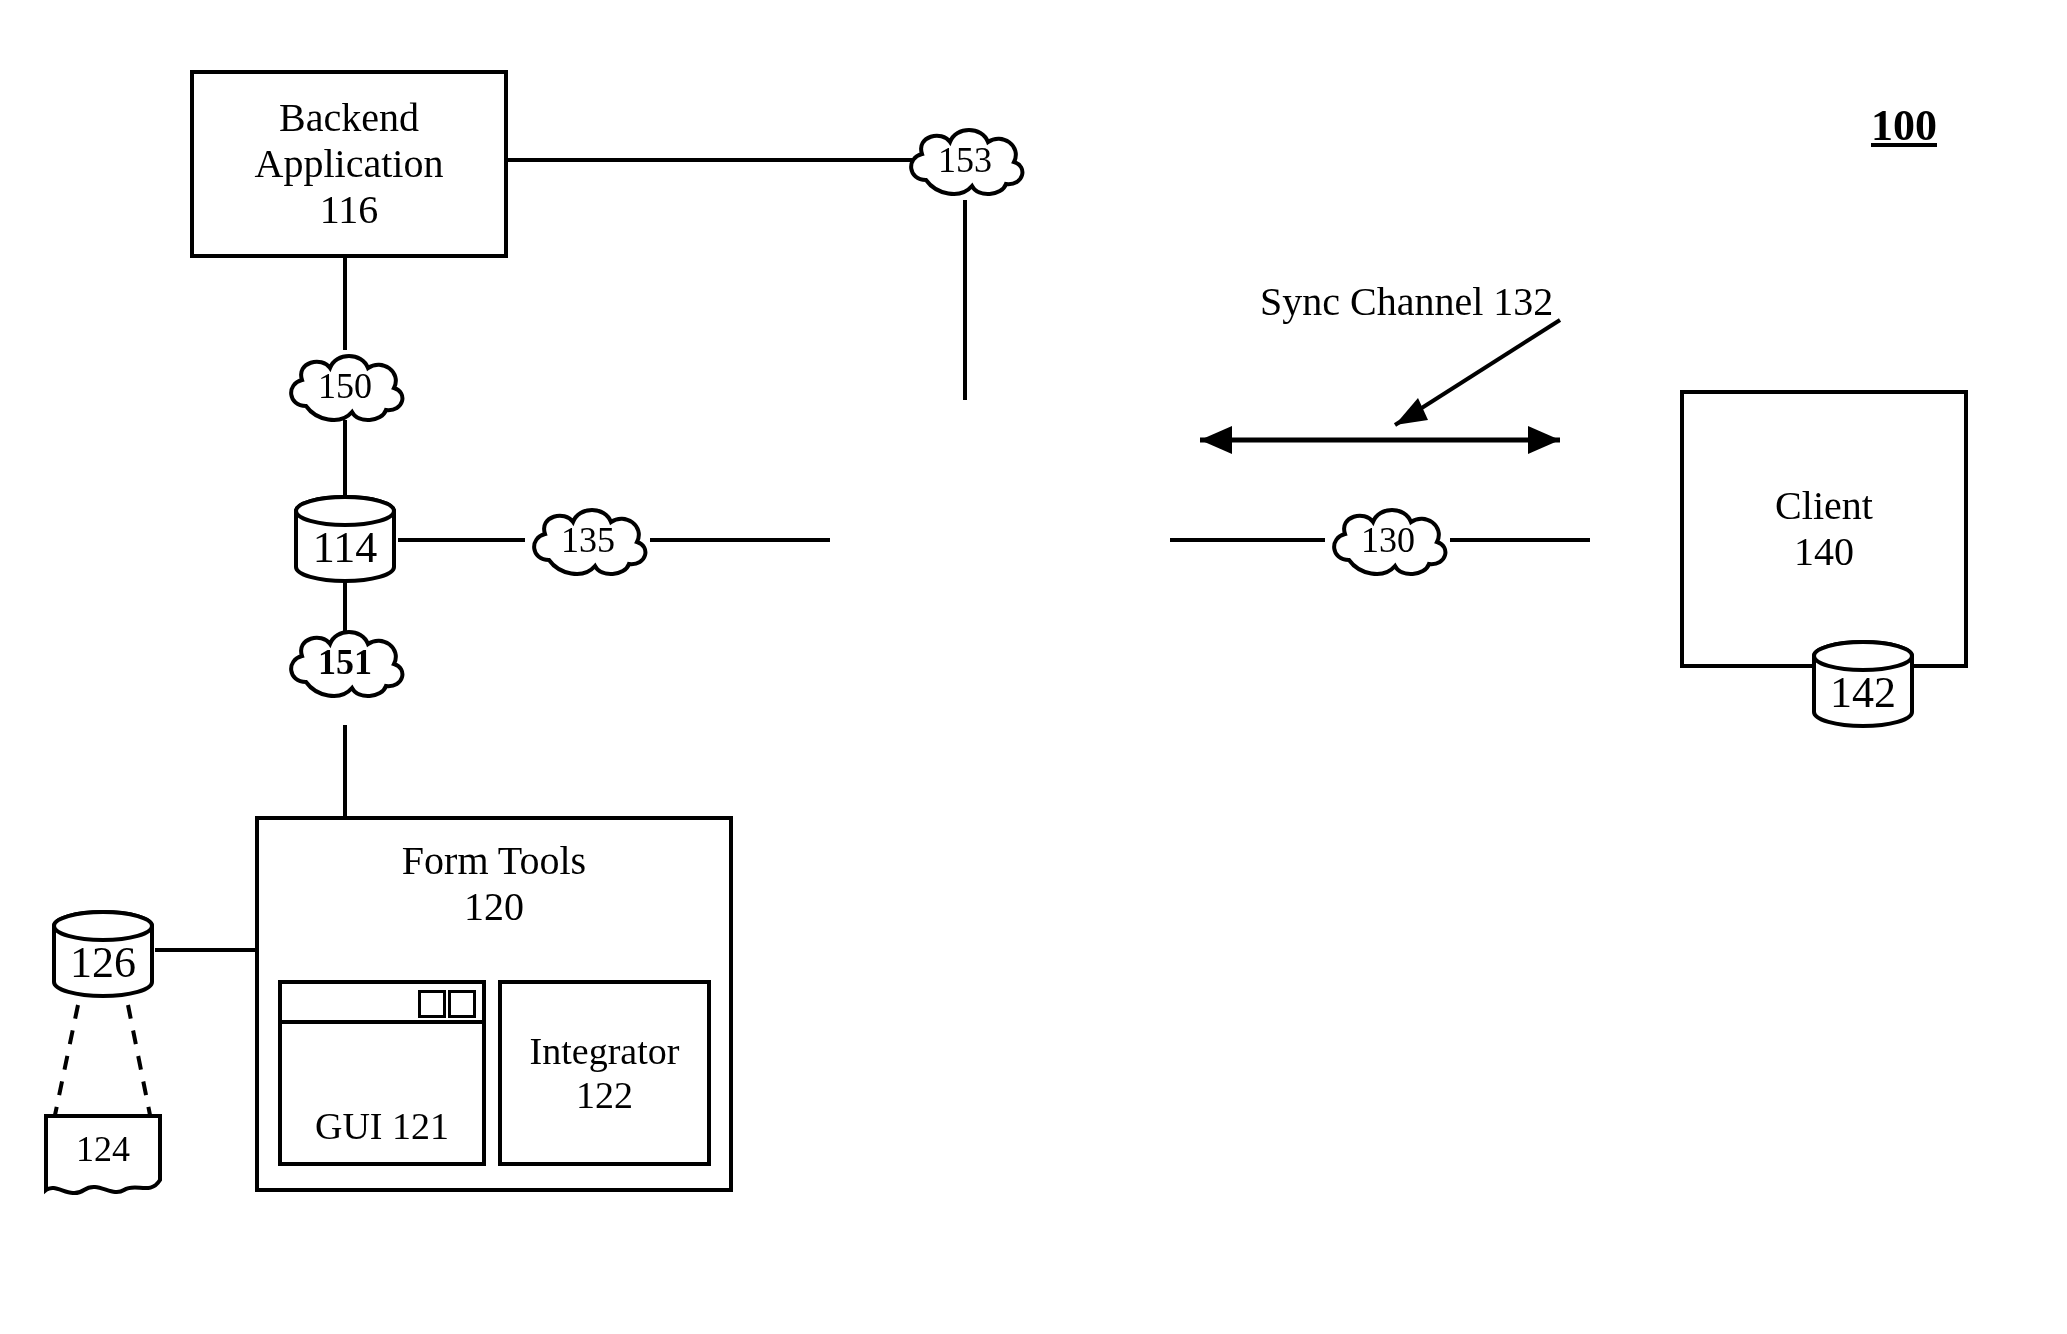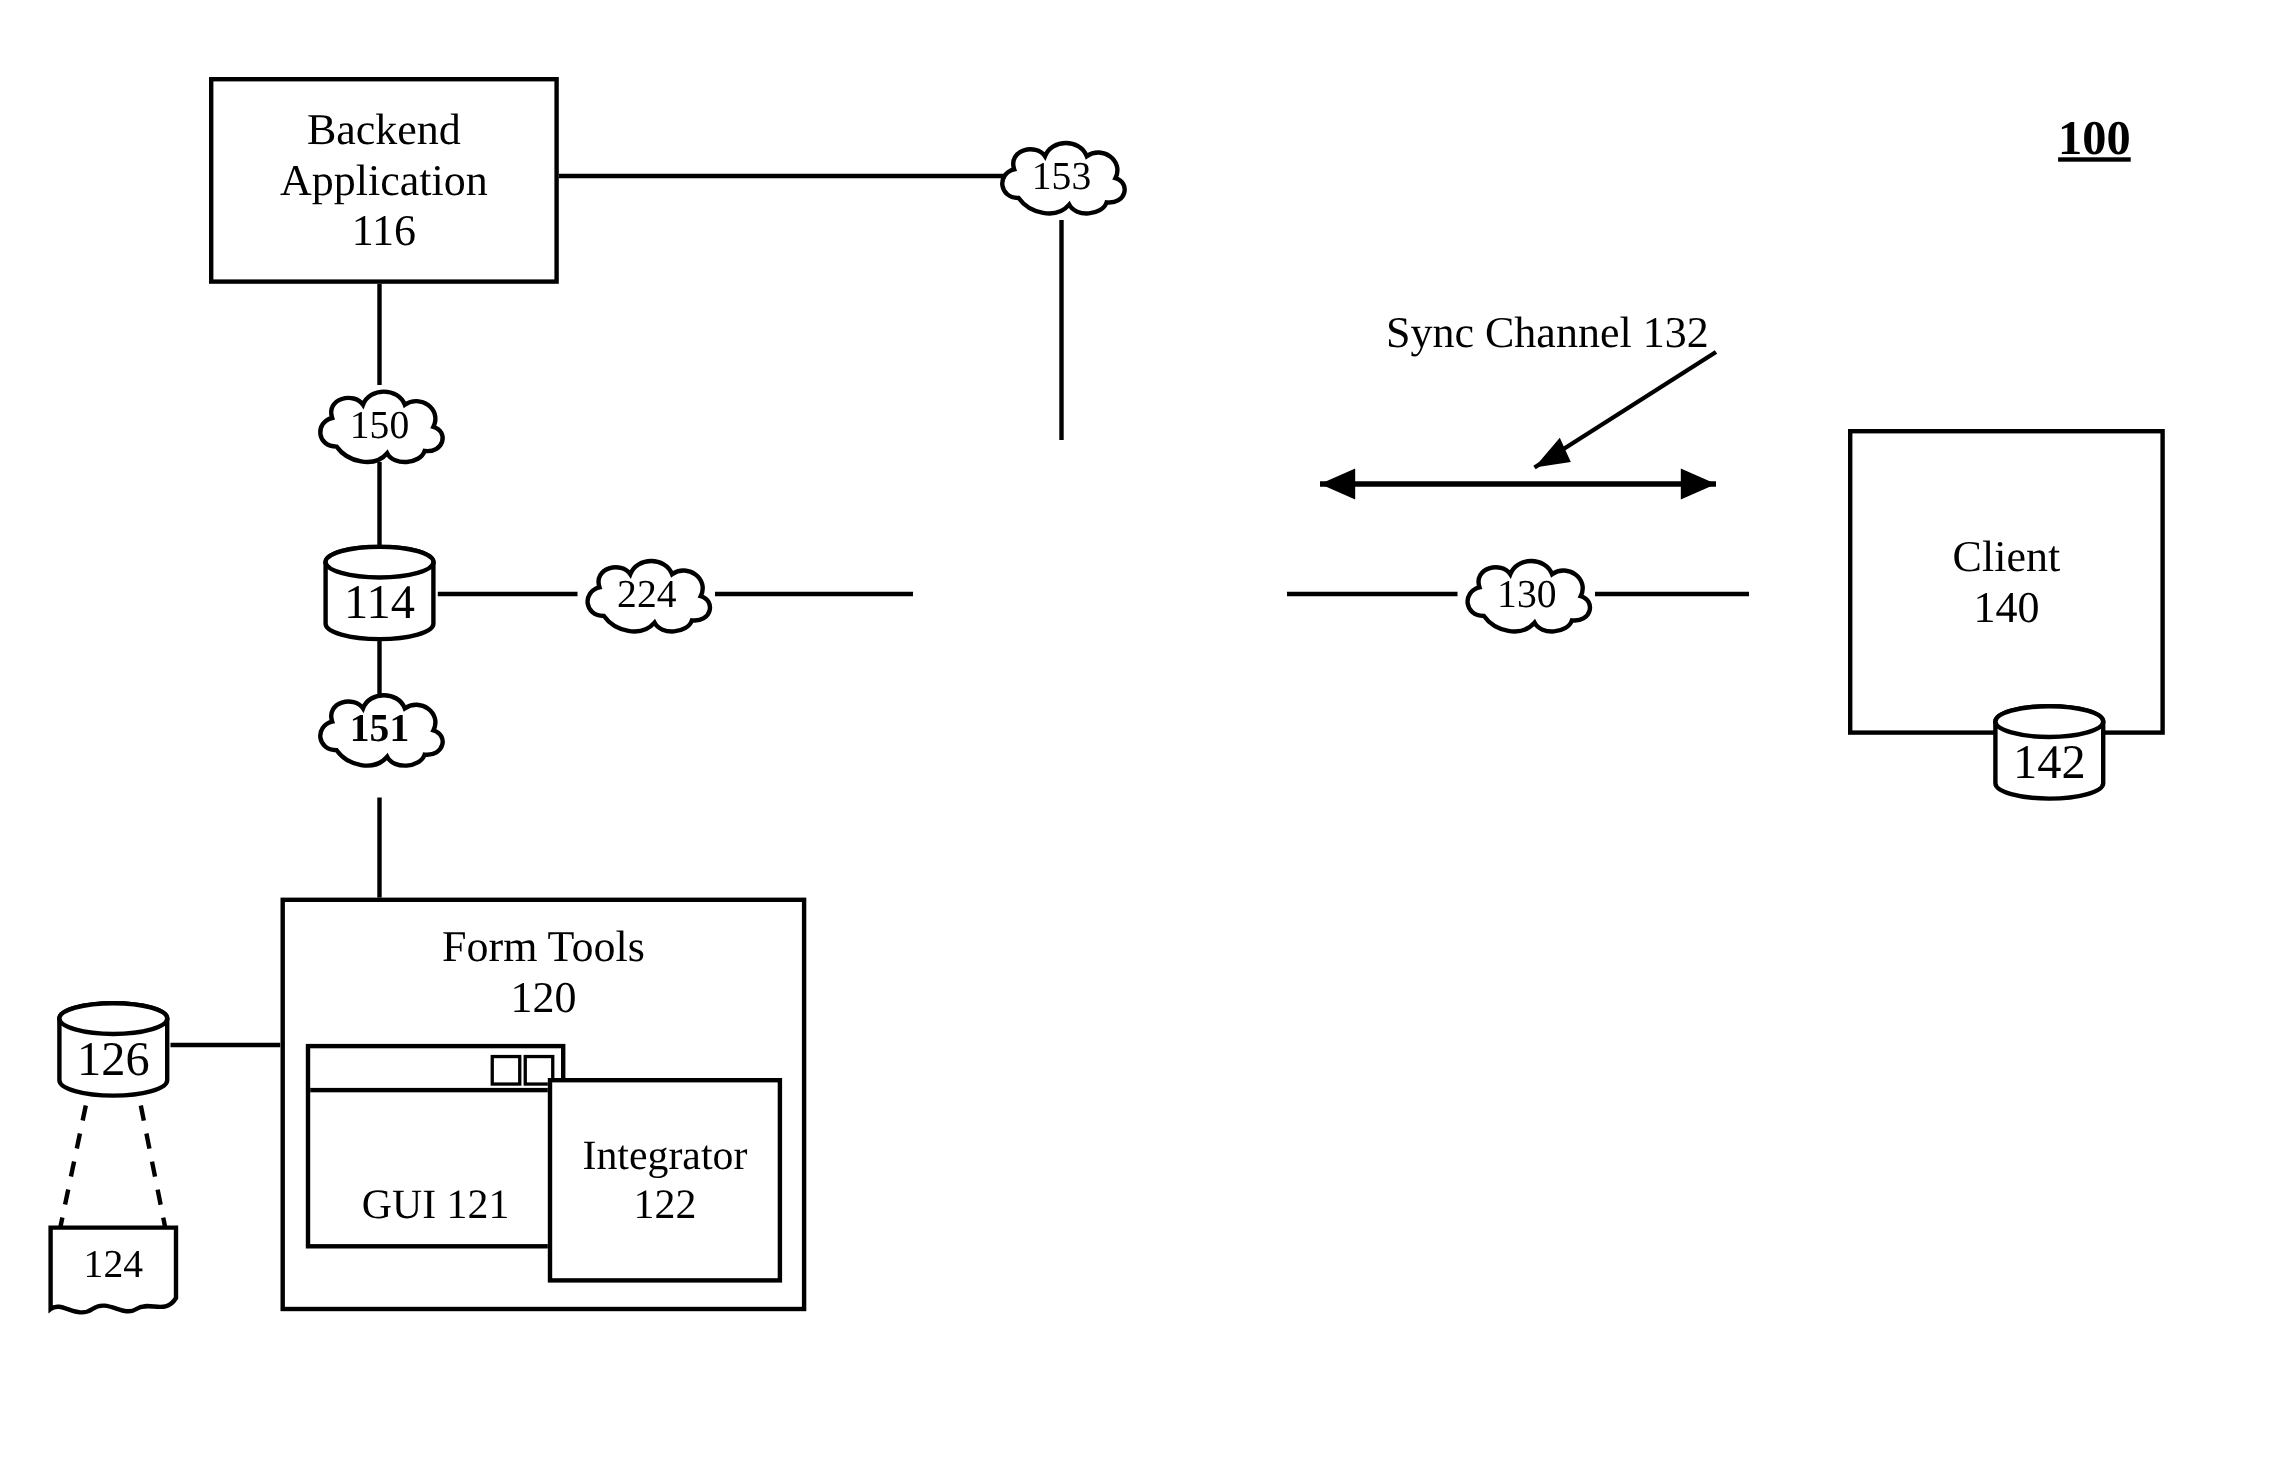--- a/index.html
+++ b/index.html
@@ -170,21 +170,21 @@
   <div class="box fs-40" style="left:1680px; top:390px; width:280px; height:270px;">
     <span>Client</span>
     <span>140</span>
   </div>
 
   <div class="box fs-40" style="left:255px; top:816px; width:470px; height:350px; justify-content:flex-start; padding-top:18px;">
     <span>Form Tools</span>
     <span>120</span>
   </div>
 
-  <div class="winicon" style="left:278px; top:949px; width:200px; height:178px;padding-left:28px;">
+  <div class="winicon" style="left:278px; top:980px; width:200px; height:178px;">
     <div class="titlebar">
       <div class="sq a"></div>
       <div class="sq b"></div>
     </div>
     <div class="wlabel">GUI 121</div>
   </div>
 
   <div class="inner-box fs-38" style="left:498px; top:980px; width:205px; height:178px; flex-direction:column;">
     <span>Integrator</span>
     <span>122</span>
@@ -230,21 +230,21 @@
     <svg width="126" height="76" viewBox="0 0 126 76">
       <path d="M24 58 C6 58 4 36 20 32 C14 14 40 8 48 20 C54 4 80 4 86 20 C100 10 120 24 112 40 C126 44 122 64 104 62 C100 74 76 76 70 64 C58 78 34 72 24 58 Z" fill="#fff" stroke="#000" stroke-width="4"></path>
     </svg>
     <span class="cloud-label">151</span>
   </div>
 
   <div class="cloud" style="left:525px; top:502px; width:126px; height:76px;">
     <svg width="126" height="76" viewBox="0 0 126 76">
       <path d="M24 58 C6 58 4 36 20 32 C14 14 40 8 48 20 C54 4 80 4 86 20 C100 10 120 24 112 40 C126 44 122 64 104 62 C100 74 76 76 70 64 C58 78 34 72 24 58 Z" fill="#fff" stroke="#000" stroke-width="4"></path>
     </svg>
-    <span class="cloud-label">224</span>
+    <span class="cloud-label">135</span>
   </div>
 
   <div class="cloud" style="left:902px; top:122px; width:126px; height:76px;">
     <svg width="126" height="76" viewBox="0 0 126 76">
       <path d="M24 58 C6 58 4 36 20 32 C14 14 40 8 48 20 C54 4 80 4 86 20 C100 10 120 24 112 40 C126 44 122 64 104 62 C100 74 76 76 70 64 C58 78 34 72 24 58 Z" fill="#fff" stroke="#000" stroke-width="4"></path>
     </svg>
     <span class="cloud-label">153</span>
   </div>
 
   <div class="cloud" style="left:1325px; top:502px; width:126px; height:76px;">

